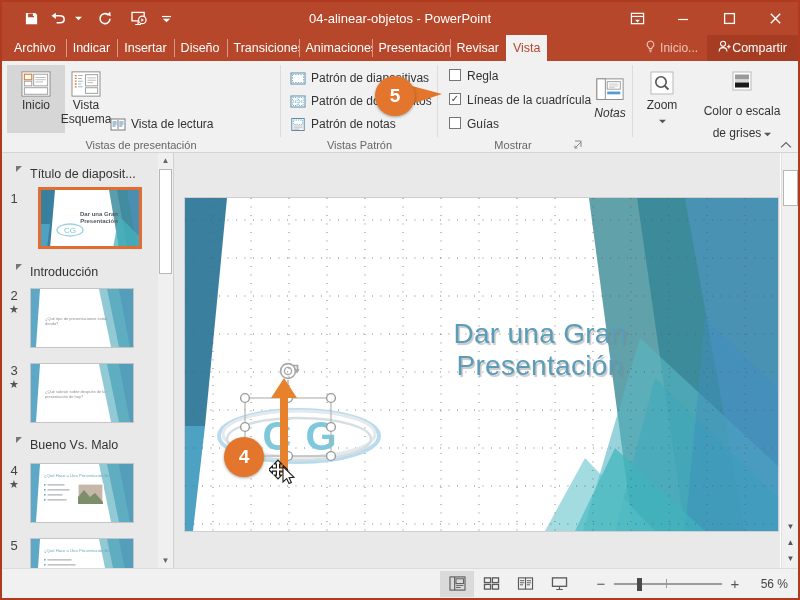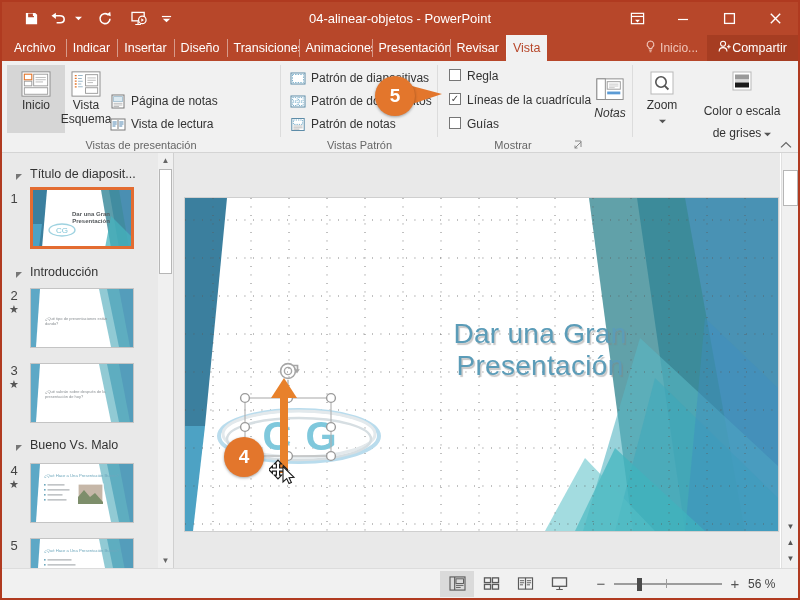--- a/index.html
+++ b/index.html
@@ -83,21 +83,21 @@
   .collapse-ribbon { position:absolute; right:6px; bottom:2px; font-size:11px; color:#666; }
   .dlg-launch { position:absolute; font-size:9px; color:#777; }
 
   
   .thumbpane {
     position:absolute; left:0; top:151px; width:172px; bottom:30px;
     background:#e9e9e9; border-right:1px solid #d0d0d0; overflow:hidden;
   }
   .sec-head {
     position:absolute; left:14px; font-size:12.5px; color:#333;
-    display:flex; align-items:flex-end; gap:8px; white-space:nowrap;
+    display:flex; align-items:flex-start; gap:8px; white-space:nowrap;
   }
   .sec-tri { width:0;height:0; border-left:6px solid #777; border-bottom:6px solid transparent; border-top:0; transform:translateY(-1px); }
   .slidenum { position:absolute; font-size:13px; color:#444; width:20px; text-align:center; }
   .slidestar { position:absolute; font-size:11px; color:#555; width:20px; text-align:center; }
   .thumb {
     position:absolute; left:28px; width:104px; height:60px; background:#fff;
     border:1px solid #c4c4c4; overflow:hidden;
   }
   .thumb.selected { border:3px solid #e36c31; }
 
@@ -122,21 +122,21 @@
   }
   .viewbtns { position:absolute; left:438px; display:flex; align-items:center; gap:0; }
   .vbtn { width:34px; height:26px; display:flex; align-items:center; justify-content:center; color:#5a5a5a; }
   .vbtn.active { background:#dadada; }
   .zoomgrp { position:absolute; left:592px; display:flex; align-items:center; gap:6px; color:#444; }
   .zoomsign { font-size:15px; color:#555; width:14px; text-align:center; }
   .ztrack { position:relative; width:108px; height:12px; }
   .ztrack .line { position:absolute; top:5px; left:0; right:0; height:2px; background:#9c9c9c; }
   .ztrack .mid { position:absolute; top:1px; left:52px; width:1px; height:9px; background:#9c9c9c; }
   .ztrack .knob { position:absolute; top:0px; left:23px; width:5px; height:13px; background:#4a4a4a; }
-  .zpct { font-size:12px; color:#444; width:40px; }
+  .zpct { font-size:12px; color:#444; width:40px; text-align:right; }
   .zfit { width:26px; display:flex; align-items:center; justify-content:center; color:#5a5a5a; }
 
   
   .badge {
     position:absolute; background:#e3762c; color:#fff; border-radius:50%;
     display:flex; align-items:center; justify-content:center;
     font-weight:bold; box-shadow:0 1px 3px rgba(0,0,0,.35); z-index:50;
   }
   .badge-tail { position:absolute; z-index:49; }
 </style>
@@ -270,30 +270,20 @@
             <path d="M8.5 6h5M8.5 9h4M8.5 12h5M8.5 15h3.5M8.5 18h5" stroke="#9bb8c9" stroke-width="1.1"></path>
             <rect x="16.5" y="5" width="13" height="12" fill="#fff" stroke="#9a9a9a"></rect>
             <path d="M18.5 8.5h9M18.5 11h9M18.5 13.5h6" stroke="#b9b9b9" stroke-width="1"></path>
             <rect x="16.5" y="19" width="13" height="6" fill="#fff" stroke="#9a9a9a"></rect>
           </svg>
         </div>
         <div>Vista</div>
         <div>Esquema</div>
       </div>
 
-      <div class="smallitem" style="left:108px; top:29px;">
-        <span class="sicon">
-          <svg width="16" height="15" viewBox="0 0 16 15">
-              <rect x="2" y="1" width="12" height="13" fill="#fff" stroke="#7a7a7a"></rect>
-              <rect x="3.6" y="2.6" width="8.8" height="5" fill="#dce9f0" stroke="#9bbacc" stroke-width=".8"></rect>
-              <path d="M3.6 9.3h8.8M3.6 11h8.8M3.6 12.5h5.5" stroke="#b5b5b5" stroke-width=".9"></path>
-            </svg>
-        </span>
-        <span>Página de notas</span>
-      </div>
       <div class="smallitem" style="left:108px; top:52px;">
         <span class="sicon">
           <svg width="16" height="15" viewBox="0 0 16 15">
               <rect x="1" y="2" width="14" height="11" fill="#fff" stroke="#7a7a7a"></rect>
               <path d="M8 3v9" stroke="#7a7a7a"></path>
               <path d="M2.5 5h4.2M2.5 7h4.2M2.5 9h3M9.3 5h4.2M9.3 7h4.2M9.3 9h3" stroke="#3c78a8" stroke-width=".9"></path>
             </svg>
         </span>
         <span>Vista de lectura</span>
       </div>
@@ -420,21 +410,21 @@
     </div>
   </div>
 
   <div class="thumbpane">
 
     <div class="sec-head" style="top:14px;">
       <span class="sec-tri"></span>
       <span>Título de diaposit...</span>
     </div>
     <div class="slidenum" style="left:2px; top:38px;">1</div>
-    <div class="thumb selected" style="top:34px; height:62px;">
+    <div class="thumb selected" style="top:34px; height:62px;margin-left:8px;">
       <svg width="100" height="58" viewBox="0 0 100 58" style="display:block">
         <rect width="100" height="58" fill="#fff"></rect>
         <path d="M0 0 L14 0 L9 58 L0 58z" fill="#3b7f9e"></path>
         <path d="M0 34 L9 34 L6 58 L0 58z" fill="#4da2c4"></path>
         <path d="M76 0 L100 0 L100 58 L86 58z" fill="#3b86ab" opacity=".92"></path>
         <path d="M68 0 L86 0 L96 58 L78 58z" fill="#3f8c9c" opacity=".85"></path>
         <path d="M78 26 L100 48 L100 58 L72 58z" fill="#45b3bd" opacity=".75"></path>
         <text x="58" y="26" font-family="Liberation Sans" font-size="6" font-weight="bold" fill="#55595c" text-anchor="middle">Dar una Gran</text>
         <text x="58" y="33" font-family="Liberation Sans" font-size="6" font-weight="bold" fill="#55595c" text-anchor="middle">Presentación</text>
         <ellipse cx="29" cy="40" rx="13" ry="6" fill="none" stroke="#9ed2e0" stroke-width="1.3"></ellipse>

